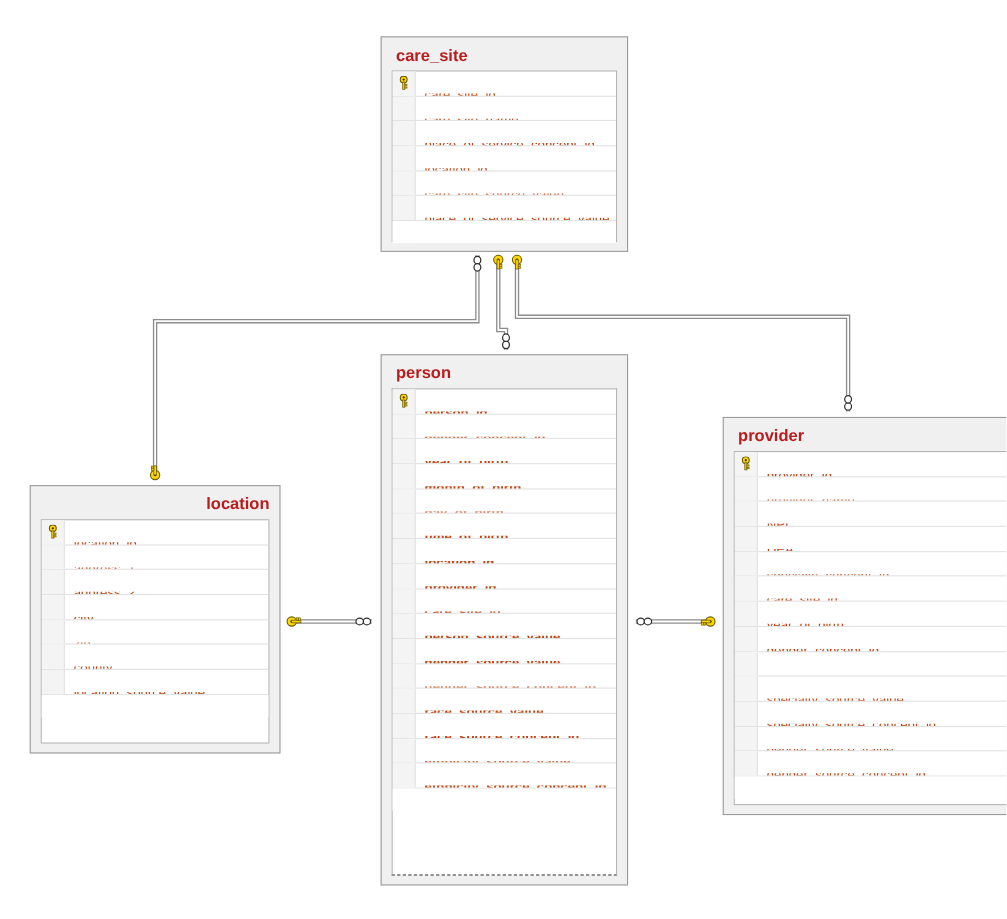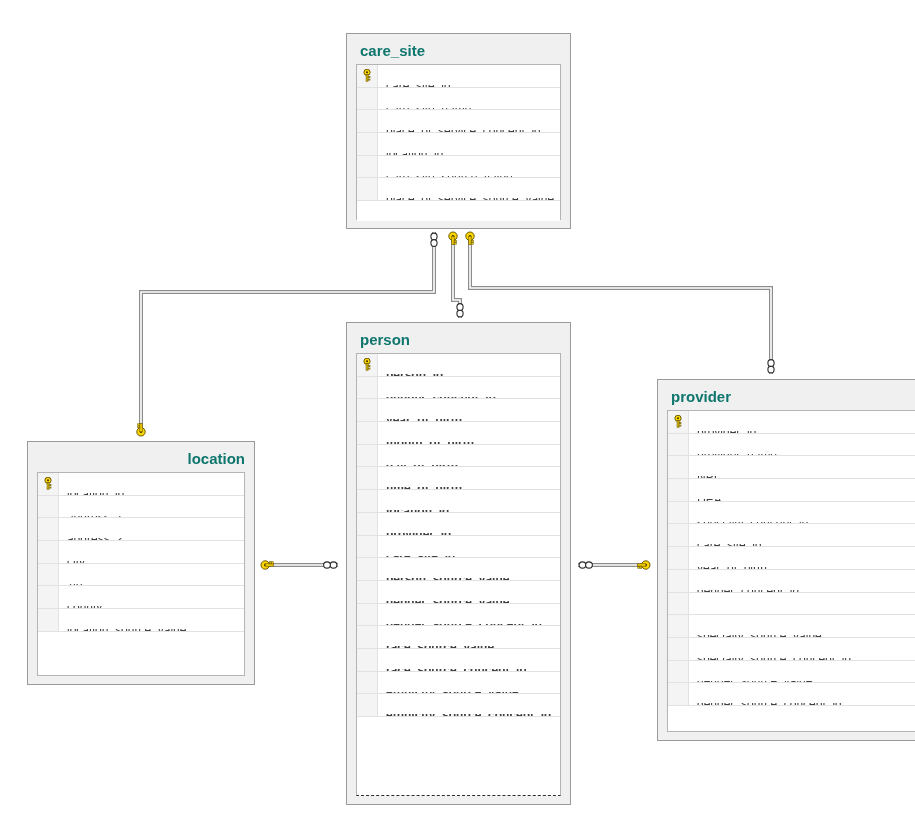--- a/index.html
+++ b/index.html
@@ -32,21 +32,21 @@
     position: absolute;
     z-index: 5;
     background: #f0f0f0;
     border: 1px solid #9a9a9a;
     box-sizing: border-box;
     padding: 7px 9px 9px 9px;
   }
   .entity-title {
     font-size: 15px;
     font-weight: bold;
-    color: #0f766e;
+    color: #b91c1c;
     letter-spacing: 0px;
     padding: 1px 0 5px 4px;
     line-height: 17px;
     white-space: nowrap;
   }
   .entity-grid {
     background: #ffffff;
     border: 1px solid #b4b4b4;
     box-sizing: border-box;
   }
@@ -70,21 +70,21 @@
     align-items: center;
     justify-content: center;
     box-sizing: border-box;
   }
   .attr-name {
     flex: 1 1 auto;
     display: flex;
     align-items: center;
     padding-left: 8px;
     font-size: 12px;
-    color: #404040;
+    color: #c2410c;
     white-space: nowrap;
     overflow: hidden;
     margin-top: 20px;
   }
   .attr-filler {
     height: 20px;
     background: #ffffff;
     display: flex;
   }
   .attr-filler .attr-gutter {

